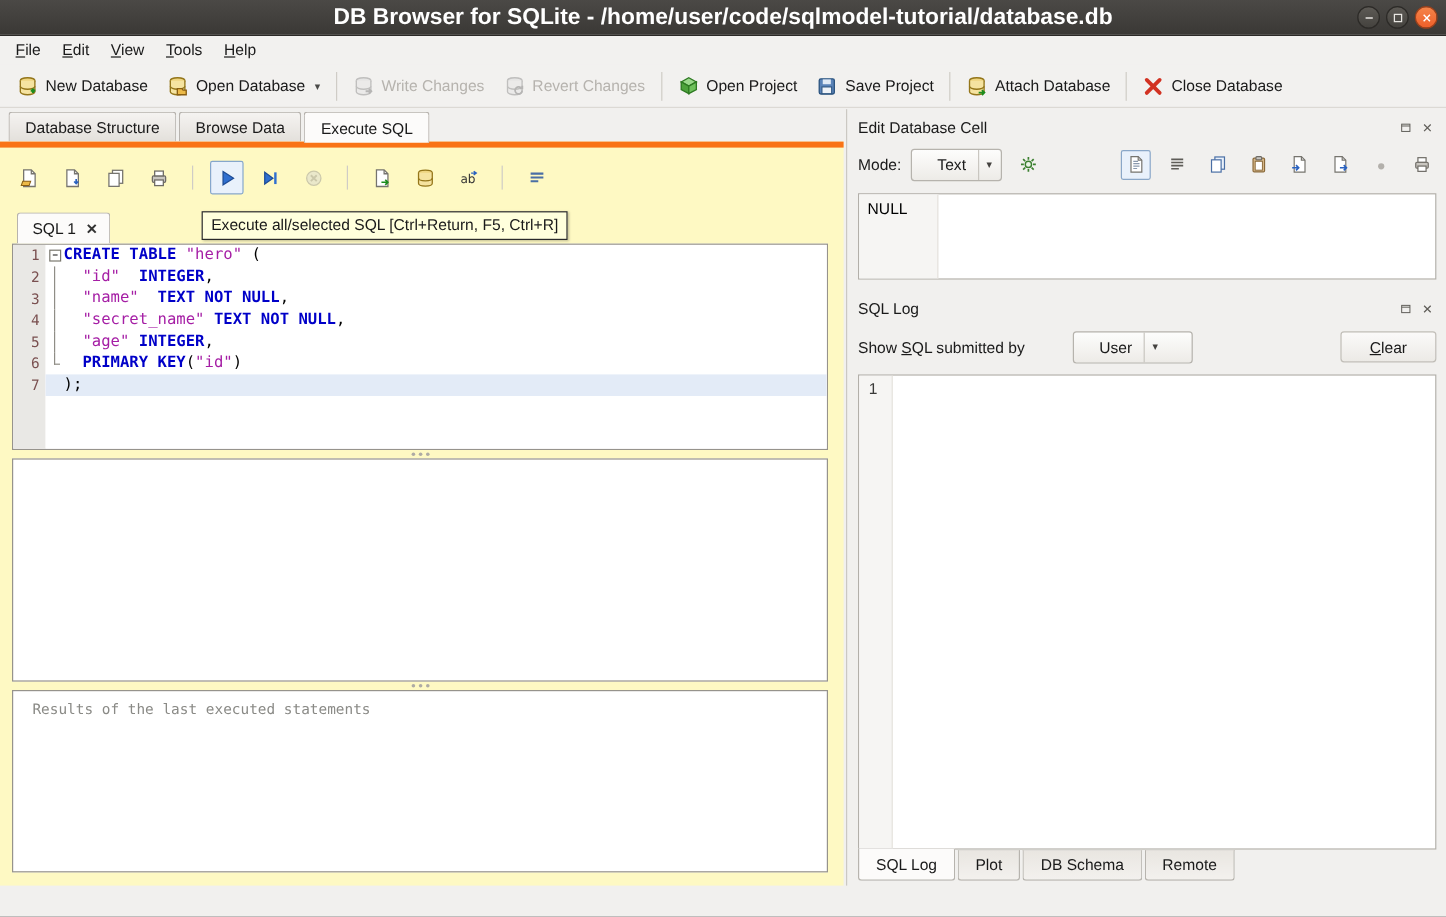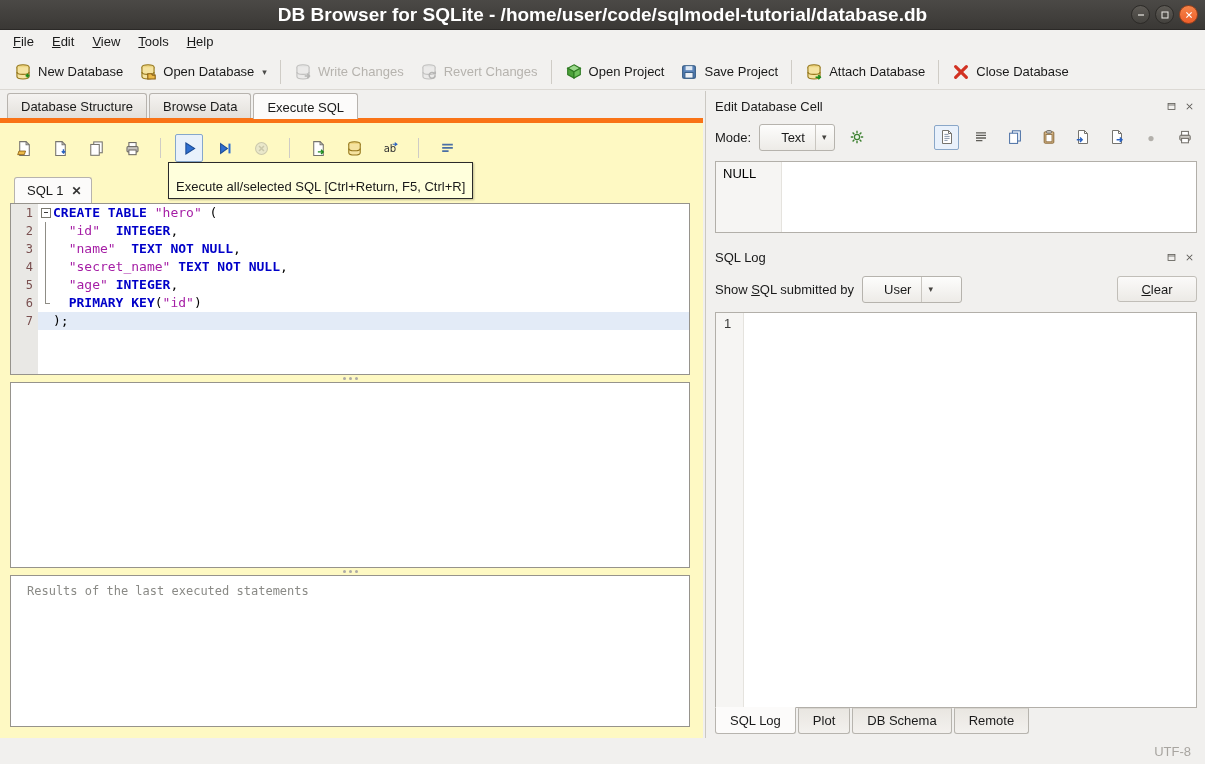--- a/index.html
+++ b/index.html
@@ -98,21 +98,21 @@
   .dock-btn svg{width:11px;height:11px;display:block;}
 
   .mode-row{display:flex;align-items:center;margin-top:4px;height:32px;flex:none;}
   .mode-label{margin-right:8px;}
   .combo{height:27px;display:inline-flex;align-items:center;border:1px solid #b6b3ad;border-radius:3px;
     background:linear-gradient(#fdfdfc,#edebe7);padding-left:21px;cursor:default;}
   .combo-val{padding-right:10px;}
   .combo-arrow{font-size:9px;color:#44423f;border-left:1px solid #c9c6c0;align-self:stretch;
     display:flex;align-items:center;padding:0 6px;}
   .combo.mode{min-width:76px;}
-  .combo.user{min-width:100px;}
+  .combo.user{min-width:100px;margin-left:32px;}
   .cellbtn{width:25px;height:25px;display:flex;align-items:center;justify-content:center;
     border:1px solid transparent;border-radius:2px;cursor:default;}
   .cellbtn .ic{width:16px;height:16px;display:block;}
   .cellbtn.selected{border:1px solid #8aa7c8;background:#e9f1fb;}
   .cellbtn.gear{margin-left:9px;}
   .cellbar-right{margin-left:auto;display:flex;gap:9px;}
 
   .cell-edit{height:72px;border:1px solid #b2afa9;background:#fff;margin-top:8px;position:relative;display:flex;flex:none;}
   .cell-gutter{width:66px;background:#f6f5f3;border-right:1px solid #e5e3de;}
   .cell-null{position:absolute;left:7px;top:4px;color:#000;}
@@ -137,22 +137,22 @@
   .log-body{flex:1;}
 
   .dock-tabs{display:flex;flex:none;height:26px;}
   .dtab{padding:4px 14px 0;border:1px solid #b7b4ae;border-top:1px solid #d8d5cf;margin-right:2px;
     background:linear-gradient(#e9e6e1,#f3f1ee);border-radius:0 0 3px 3px;cursor:default;}
   .dtab.active{background:#fcfbfa;border-top-color:#fcfbfa;margin-top:-1px;padding-top:5px;}
 
   
   .statusbar{position:absolute;left:0;right:0;bottom:0;height:26px;background:#f1f0ee;
     display:flex;align-items:center;justify-content:flex-end;padding-right:14px;color:#a8a5a0;}
-  .tooltip{position:absolute;left:168px;top:162px;background:var(--tooltip-bg);
-    border:1px solid #2a2a2a;padding:16px 7px 4px;white-space:nowrap;z-index:60;box-shadow:1px 1px 2px rgba(0,0,0,.25);text-align:right;}
+  .tooltip{position:absolute;left:168px;top:176px;background:var(--tooltip-bg);
+    border:1px solid #2a2a2a;padding:3px 7px 4px;white-space:nowrap;z-index:60;box-shadow:1px 1px 2px rgba(0,0,0,.25);text-align:right;}
 </style>
 </head>
 <body>
 
 <div class="window">
 
   <div class="titlebar">
     <span class="title-text">DB Browser for SQLite - /home/user/code/sqlmodel-tutorial/database.db</span>
     <div class="winbtns">
       <div class="winbtn">
@@ -546,16 +546,13 @@
           <div class="dtab active">SQL Log</div>
           <div class="dtab">Plot</div>
           <div class="dtab">DB Schema</div>
           <div class="dtab">Remote</div>
         </div>
     </div>
   </div>
 
   <div class="tooltip">Execute all/selected SQL [Ctrl+Return, F5, Ctrl+R]</div>
 
-  <div class="statusbar">
-    <span>UTF-8</span>
-  </div>
 </div>
 
 </body></html>

